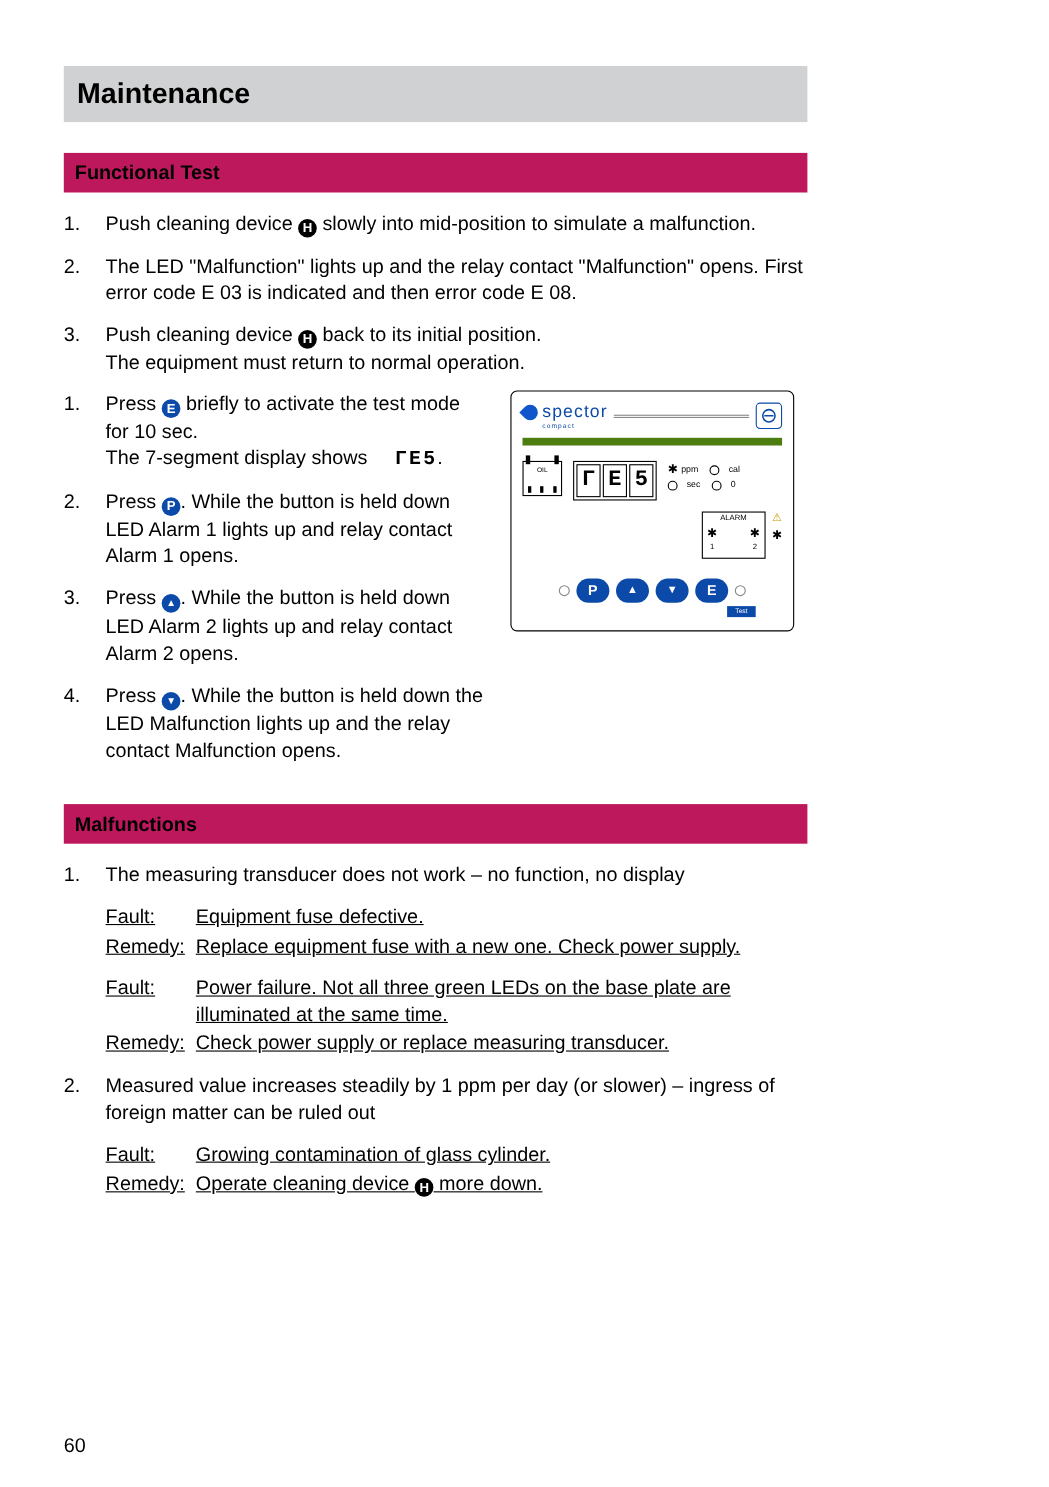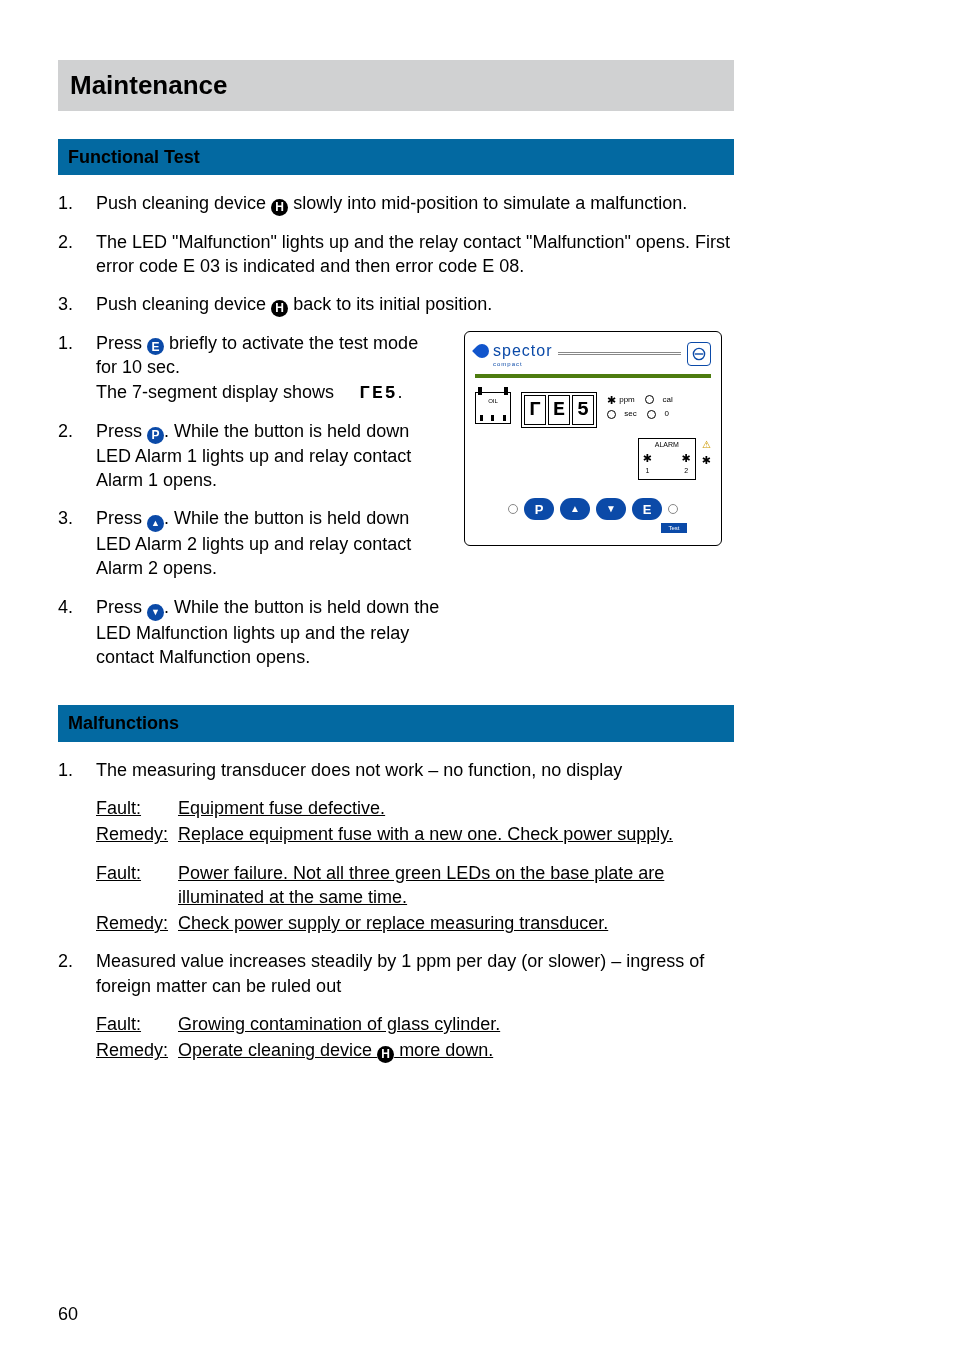--- a/index.html
+++ b/index.html
@@ -19,21 +19,21 @@
     position: relative;
   }
   .h1-bar {
     background: #d0d1d2;
     padding: 8px 12px;
     font-size: 26px;
     font-weight: bold;
     margin-bottom: 28px;
   }
   .h2-bar {
-    background: #0369a1;
+    background: #be185d;
     padding: 6px 10px;
     font-size: 18px;
     font-weight: bold;
     margin-top: 22px;
     margin-bottom: 16px;
   }
   ol.steps {
     list-style: none;
     padding: 0;
     margin: 0 0 10px 0;
@@ -127,21 +127,21 @@
     border-radius: 6px;
     width: 258px;
     box-sizing: border-box;
     padding: 8px 10px 12px 10px;
     font-size: 10px;
   }
   .dev-head {
     display: flex;
     align-items: center;
     justify-content: space-between;
-    border-bottom: 4px solid #4d7c0f;
+    border-bottom: 7px solid #4d7c0f;
     padding-bottom: 6px;
     margin-bottom: 14px;
   }
   .dev-logo {
     display: flex;
     align-items: center;
     gap: 4px;
   }
   .dev-logo-mark {
     width: 14px;
@@ -327,20 +327,21 @@
       </span>
     </li>
     <li>
       <span class="num">2.</span>
       <span class="body">The LED "Malfunction" lights up and the relay contact "Malfunction" opens. First error code E 03 is indicated and then error code E 08.</span>
     </li>
     <li>
       <span class="num">3.</span>
       <span class="body">
         <span>Push cleaning device </span><span class="circle">H</span><span> back to its initial position.</span><br>
+        <span>The equipment must return to normal operation.</span>
       </span>
     </li>
   </ol>
 
 
   <div class="row-with-device">
     <div class="left">
       <ol class="steps">
         <li>
           <span class="num">1.</span>

